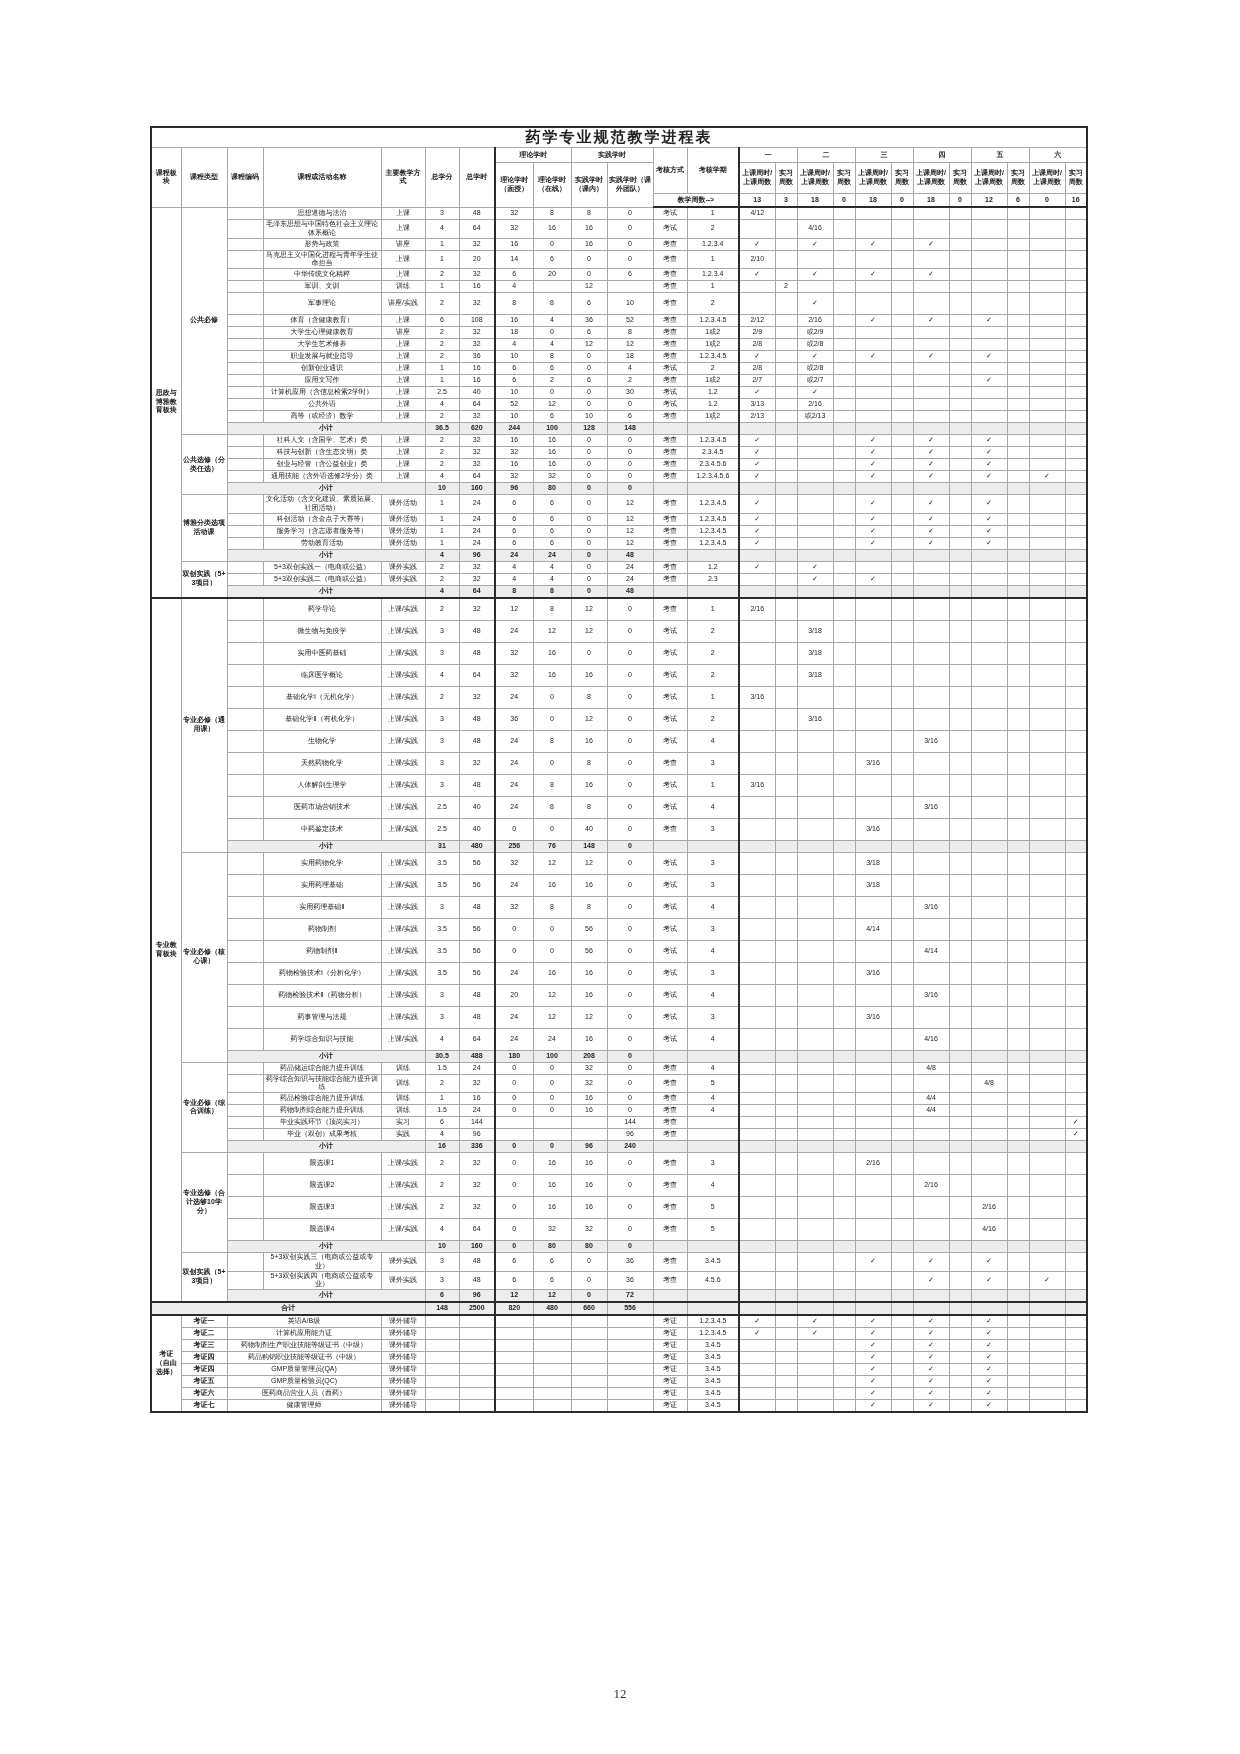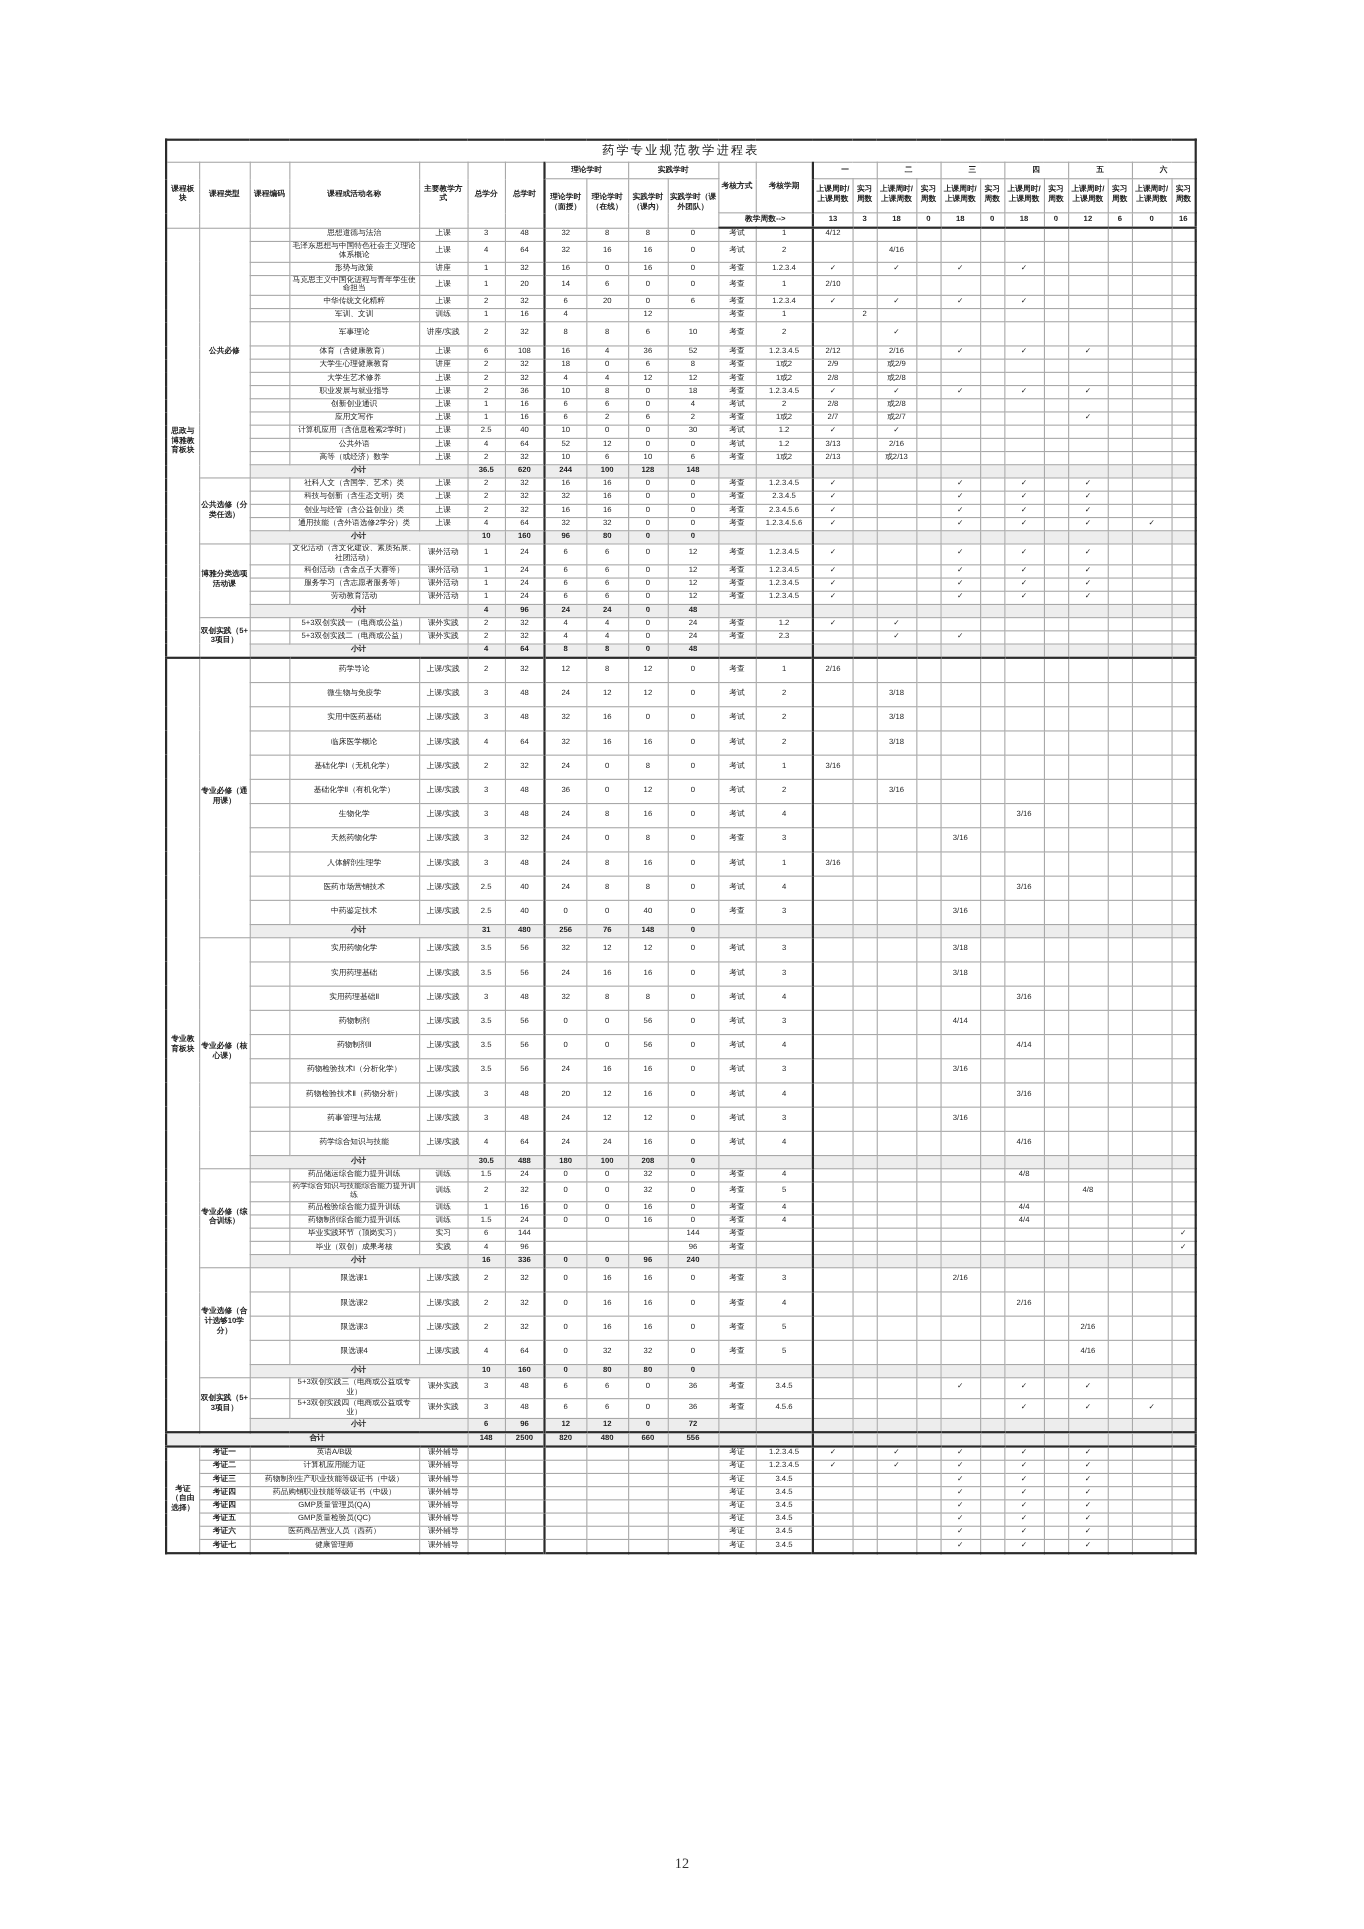--- a/index.html
+++ b/index.html
@@ -8,21 +8,21 @@
         font-family:"Liberation Sans","DejaVu Sans",sans-serif;color:#222;}
   .tblwrap{position:absolute;left:150px;top:126px;}
   table{border-collapse:collapse;table-layout:fixed;font-size:7px;color:#222;
         border:2px solid var(--heavy);}
   td{border:1px solid var(--grid);text-align:center;vertical-align:middle;
      padding:0 1px;height:11px;line-height:1.25;word-break:break-all;overflow:hidden;}
   thead td{font-weight:bold;}
   tr.hr1 td{height:14px;}
   tr.hr2 td{height:30px;}
   tr.wk td{height:12px;border-bottom:2px solid var(--heavy);}
-  td.ttl{font-size:11px;font-weight:normal;height:19px;letter-spacing:2px;}
+  td.ttl{font-size:15px;font-weight:bold;height:19px;letter-spacing:2px;}
   td.bl{border-left:2px solid var(--heavy);}
   tr.thick td{border-top:2px solid var(--heavy);}
   tr.tall td{height:21px;}
   tr.gray td{background:var(--subbg);font-weight:bold;}
   td.vert{font-weight:bold;background:#fff;}
   td.nm{padding:0 2px;}
   .pageno{position:absolute;left:0;right:0;top:1686px;text-align:center;
           font-size:13px;color:#333;font-family:"Liberation Serif","DejaVu Serif",serif;}
 </style>
 </head>

